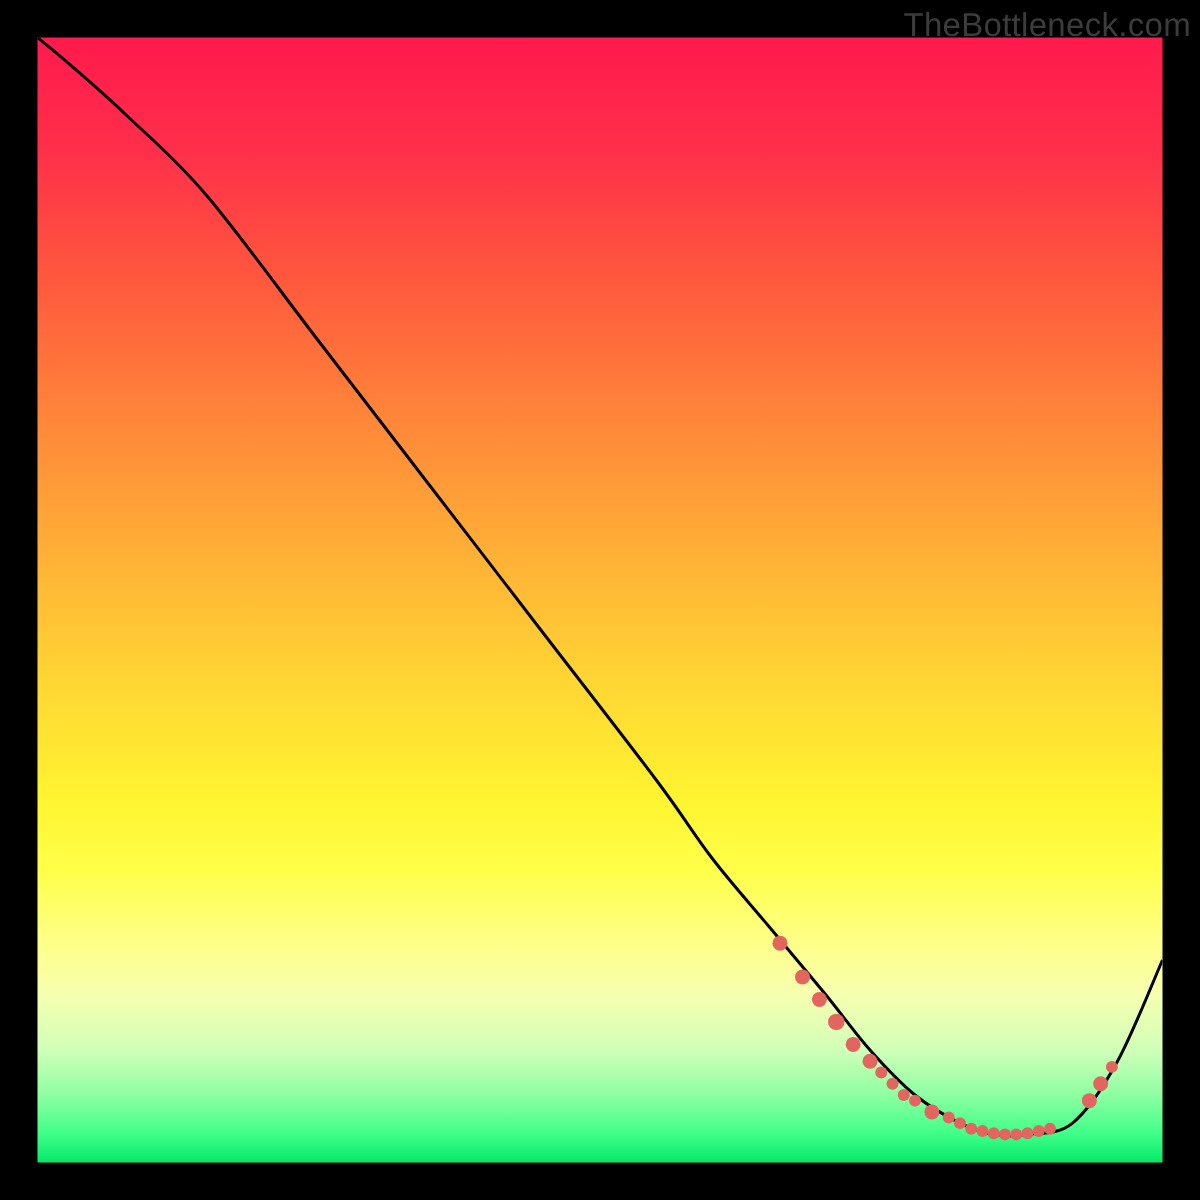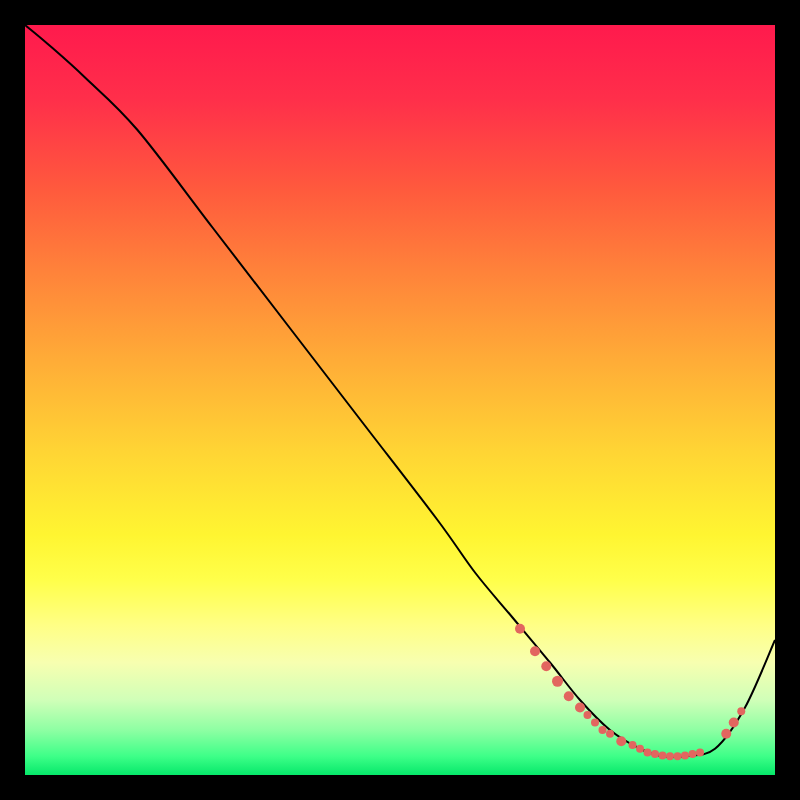--- a/index.html
+++ b/index.html
@@ -70,13 +70,14 @@
           <circle cx="652.5" cy="731.25" r="4" class="dot"></circle>
           <circle cx="660" cy="730.5" r="4" class="dot"></circle>
           <circle cx="667.5" cy="729" r="4" class="dot"></circle>
           <circle cx="675" cy="727.5" r="4" class="dot"></circle>
           <circle cx="701.25" cy="708.75" r="5" class="dot"></circle>
           <circle cx="708.75" cy="697.5" r="5" class="dot"></circle>
           <circle cx="716.25" cy="686.25" r="4" class="dot"></circle>
         </g>
     </svg>
   </div>
+  <div class="watermark">TheBottleneck.com</div>
 </div>
 
 </body></html>

